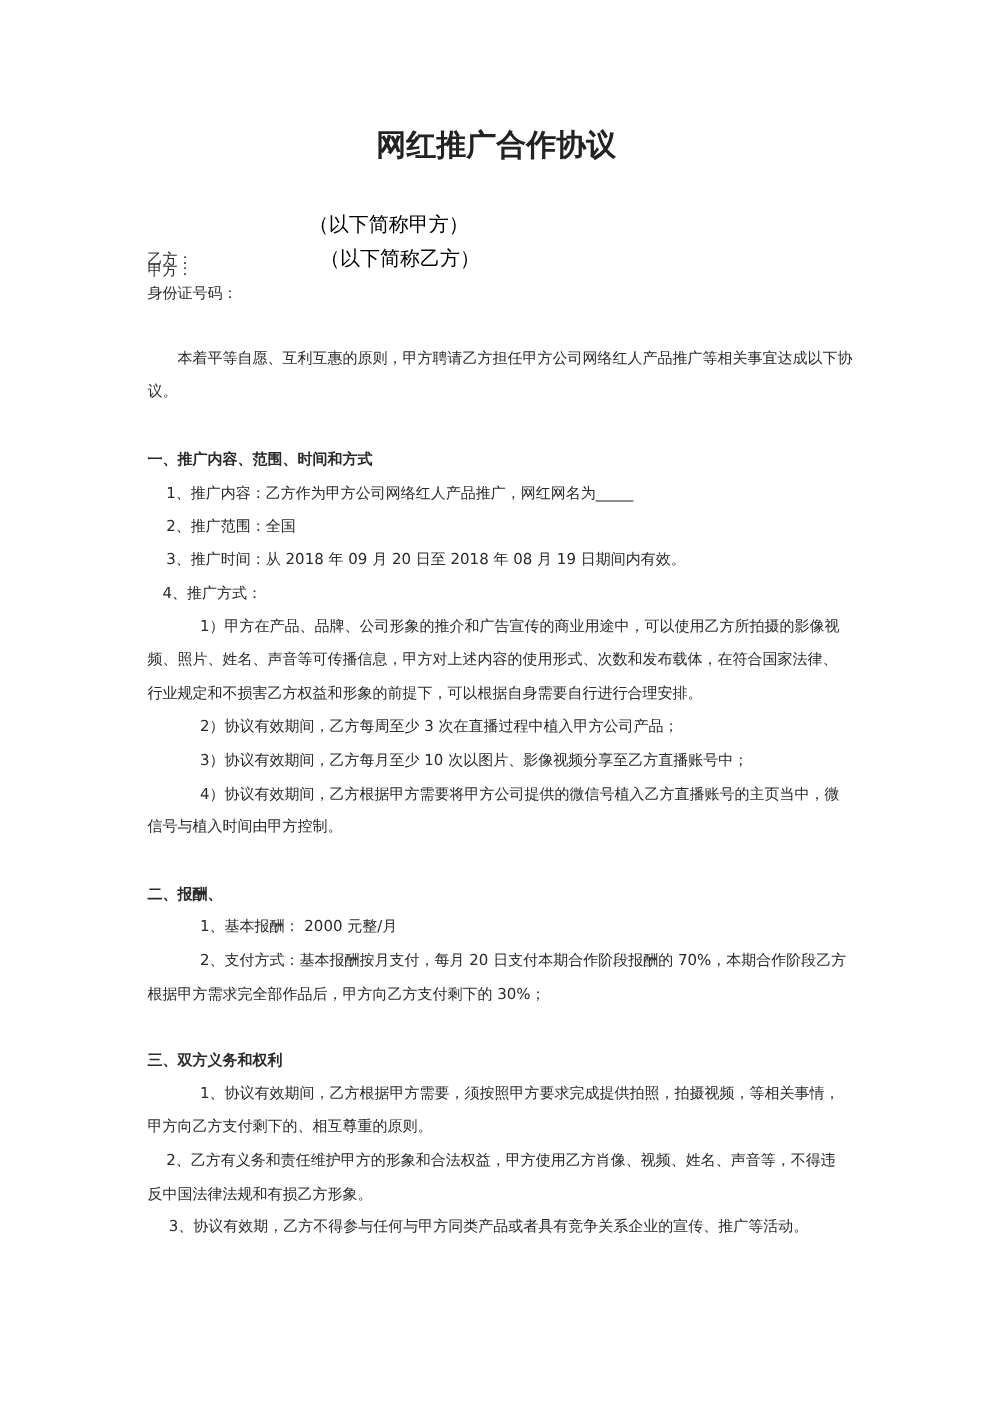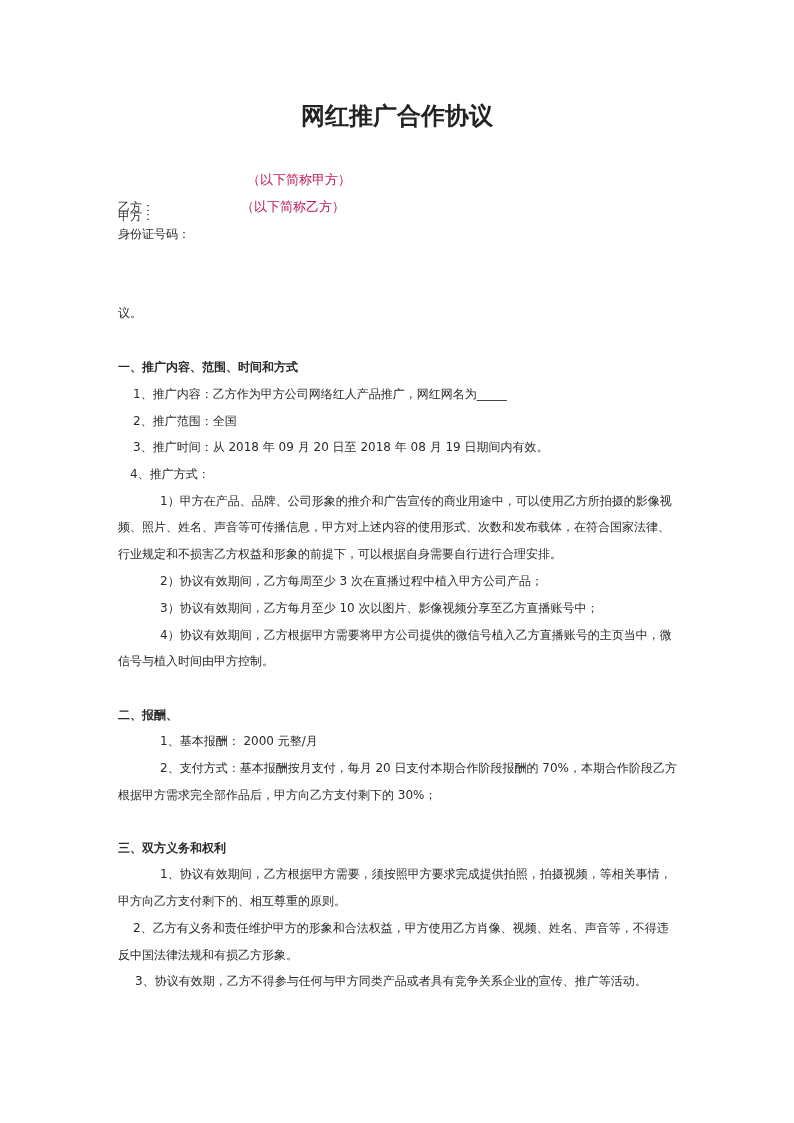--- a/index.html
+++ b/index.html
@@ -3,36 +3,37 @@
 <meta charset="utf-8">
 <style>
   html, body { margin: 0; padding: 0; background: #ffffff; }
   body { width: 794px; height: 1123px; position: relative; overflow: hidden;
          font-family: "DejaVu Sans", "Liberation Sans", sans-serif; color: #222; }
   .page { position: absolute; left: 0; top: 0; width: 794px; height: 1123px; }
   .title { position: absolute; top: 100px; left: 0; width: 794px; text-align: center;
            font-size: 24px; font-weight: bold; color: #222; letter-spacing: 0px; }
   .line { position: absolute; left: 118px; font-size: 12px; line-height: 16px; white-space: nowrap; color: #2a2a2a; }
   .bold { font-weight: bold; }
-  .note { position: absolute; font-size: 13px; line-height: 16px; white-space: nowrap; color: #be185d; }
+  .note { position: absolute; font-size: 16px; line-height: 16px; white-space: nowrap; color: #000000; }
 </style>
 </head>
 <body>
 
 <div class="page">
   <div class="title">网红推广合作协议</div>
 
   <div class="line" style="top:172px;margin-top:36px;">甲方：</div>
   <div class="note" style="top:172px; left:247px;">（以下简称甲方）</div>
 
   <div class="line" style="top:199px;">乙方：</div>
-  <div class="note" style="top:199px; left:241px;">（以下简称乙方）</div>
+  <div class="note" style="top:199px; left:256px;">（以下简称乙方）</div>
 
   <div class="line" style="top:226px;">身份证号码：</div>
 
+  <div class="line" style="top:278px; left:142px;">本着平等自愿、互利互惠的原则，甲方聘请乙方担任甲方公司网络红人产品推广等相关事宜达成以下协</div>
   <div class="line" style="top:305px;">议。</div>
 
   <div class="line bold" style="top:359px;">一、推广内容、范围、时间和方式</div>
   <div class="line" style="top:386px; left:133px;">1、推广内容：乙方作为甲方公司网络红人产品推广，网红网名为_____</div>
   <div class="line" style="top:413px; left:133px;">2、推广范围：全国</div>
   <div class="line" style="top:439px; left:133px;">3、推广时间：从 2018 年 09 月 20 日至 2018 年 08 月 19 日期间内有效。</div>
   <div class="line" style="top:466px; left:130px;">4、推广方式：</div>
 
   <div class="line" style="top:493px; left:160px;">1）甲方在产品、品牌、公司形象的推介和广告宣传的商业用途中，可以使用乙方所拍摄的影像视</div>
   <div class="line" style="top:519px;">频、照片、姓名、声音等可传播信息，甲方对上述内容的使用形式、次数和发布载体，在符合国家法律、</div>

